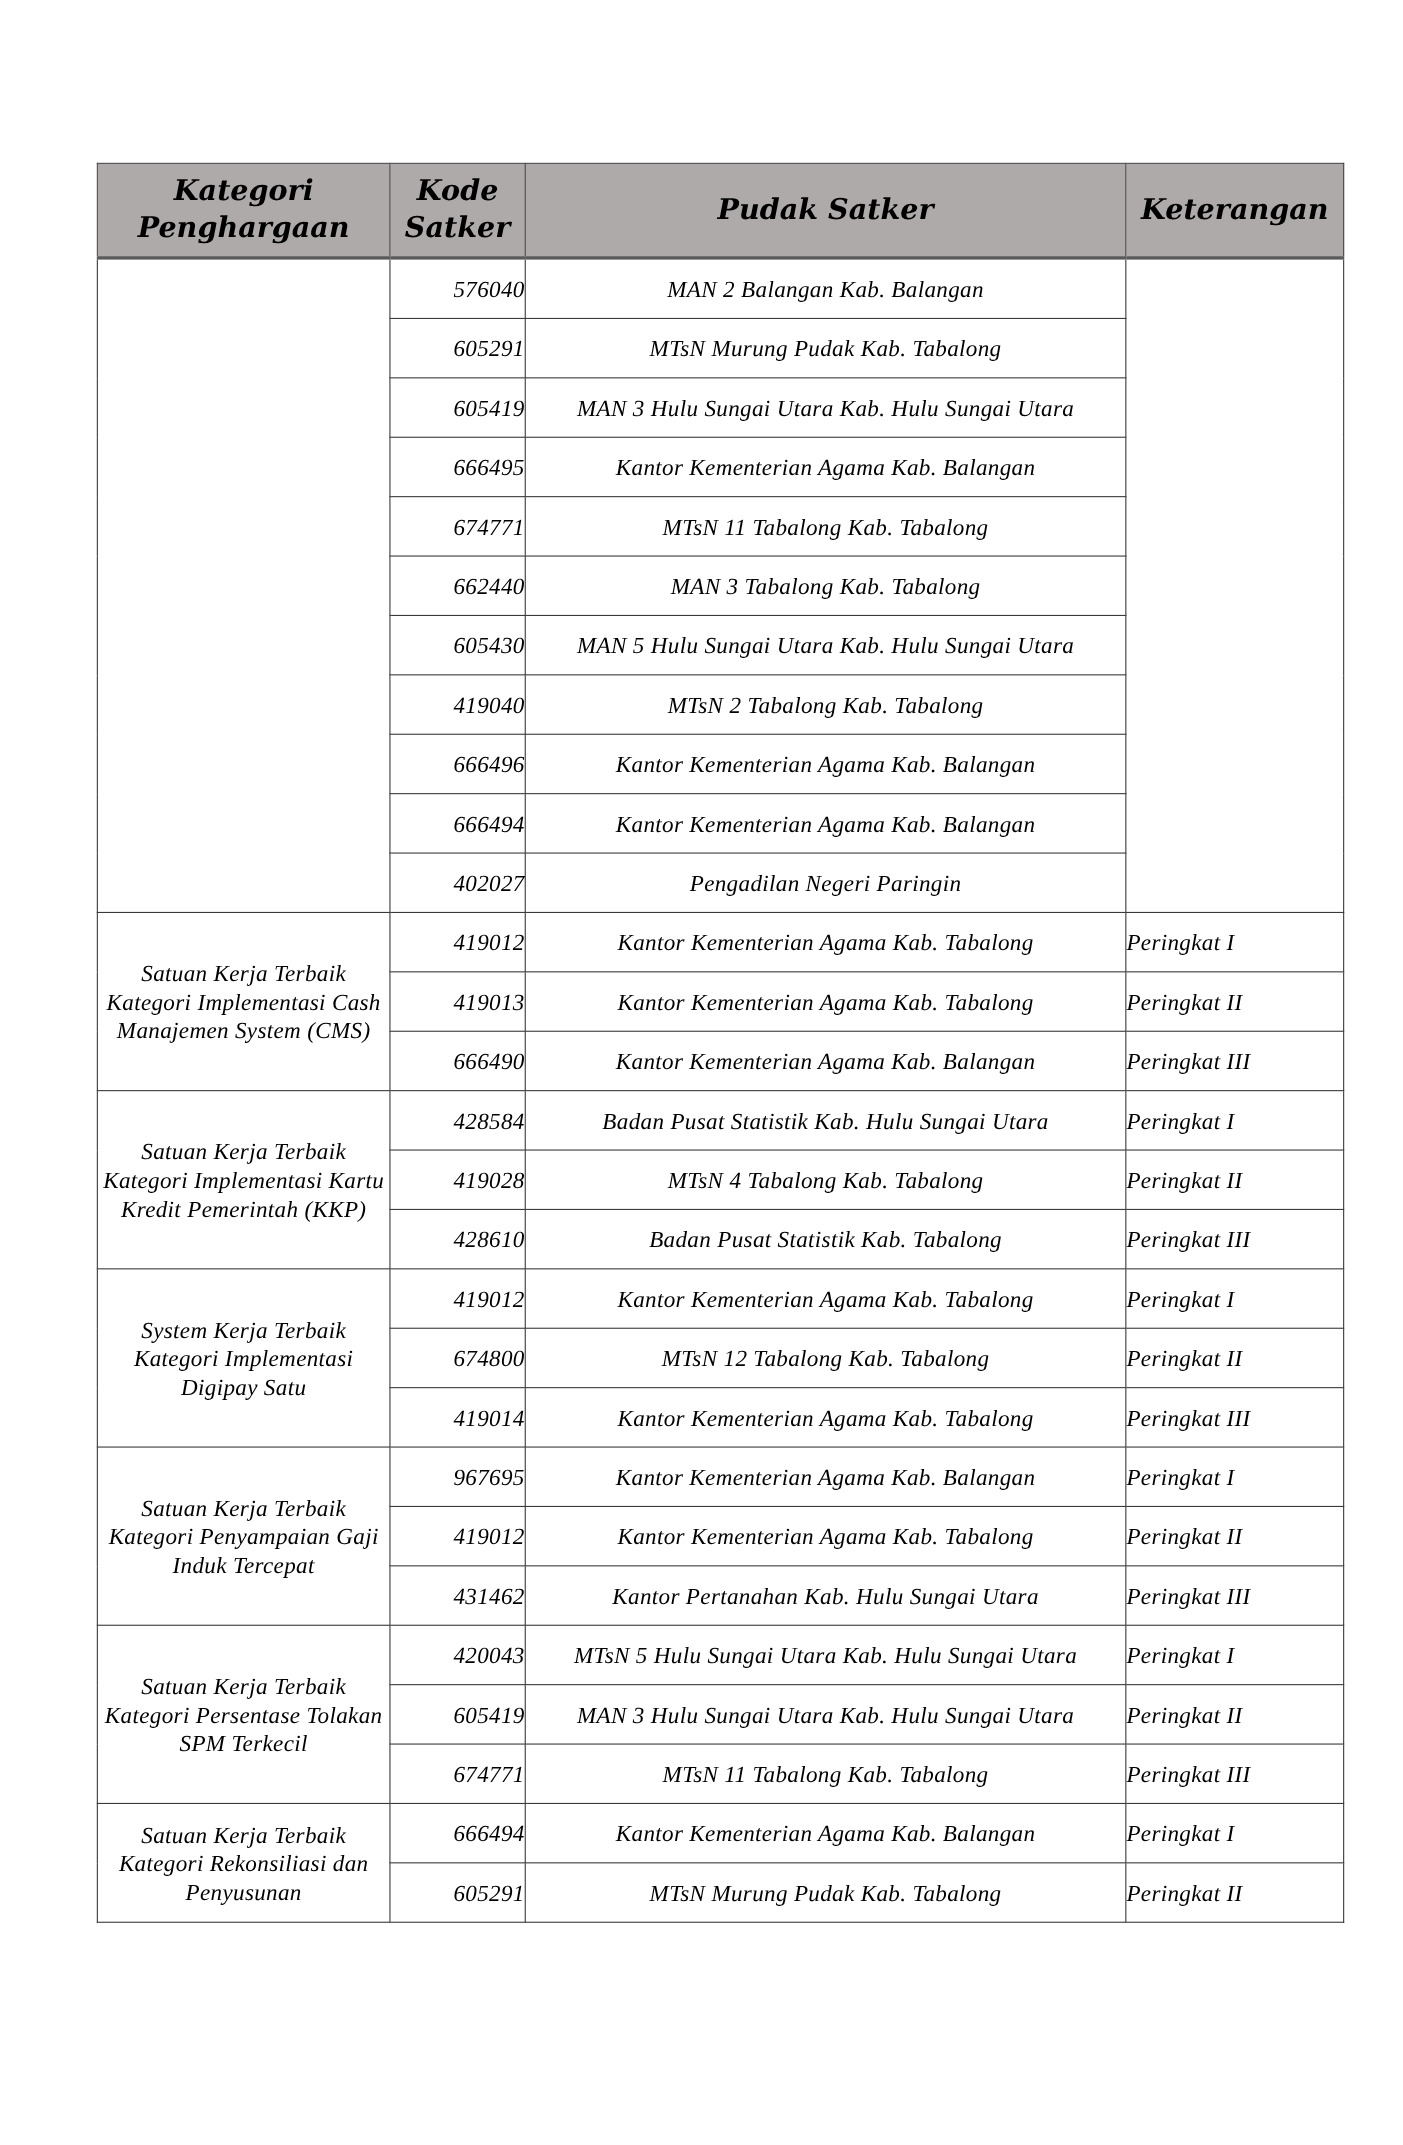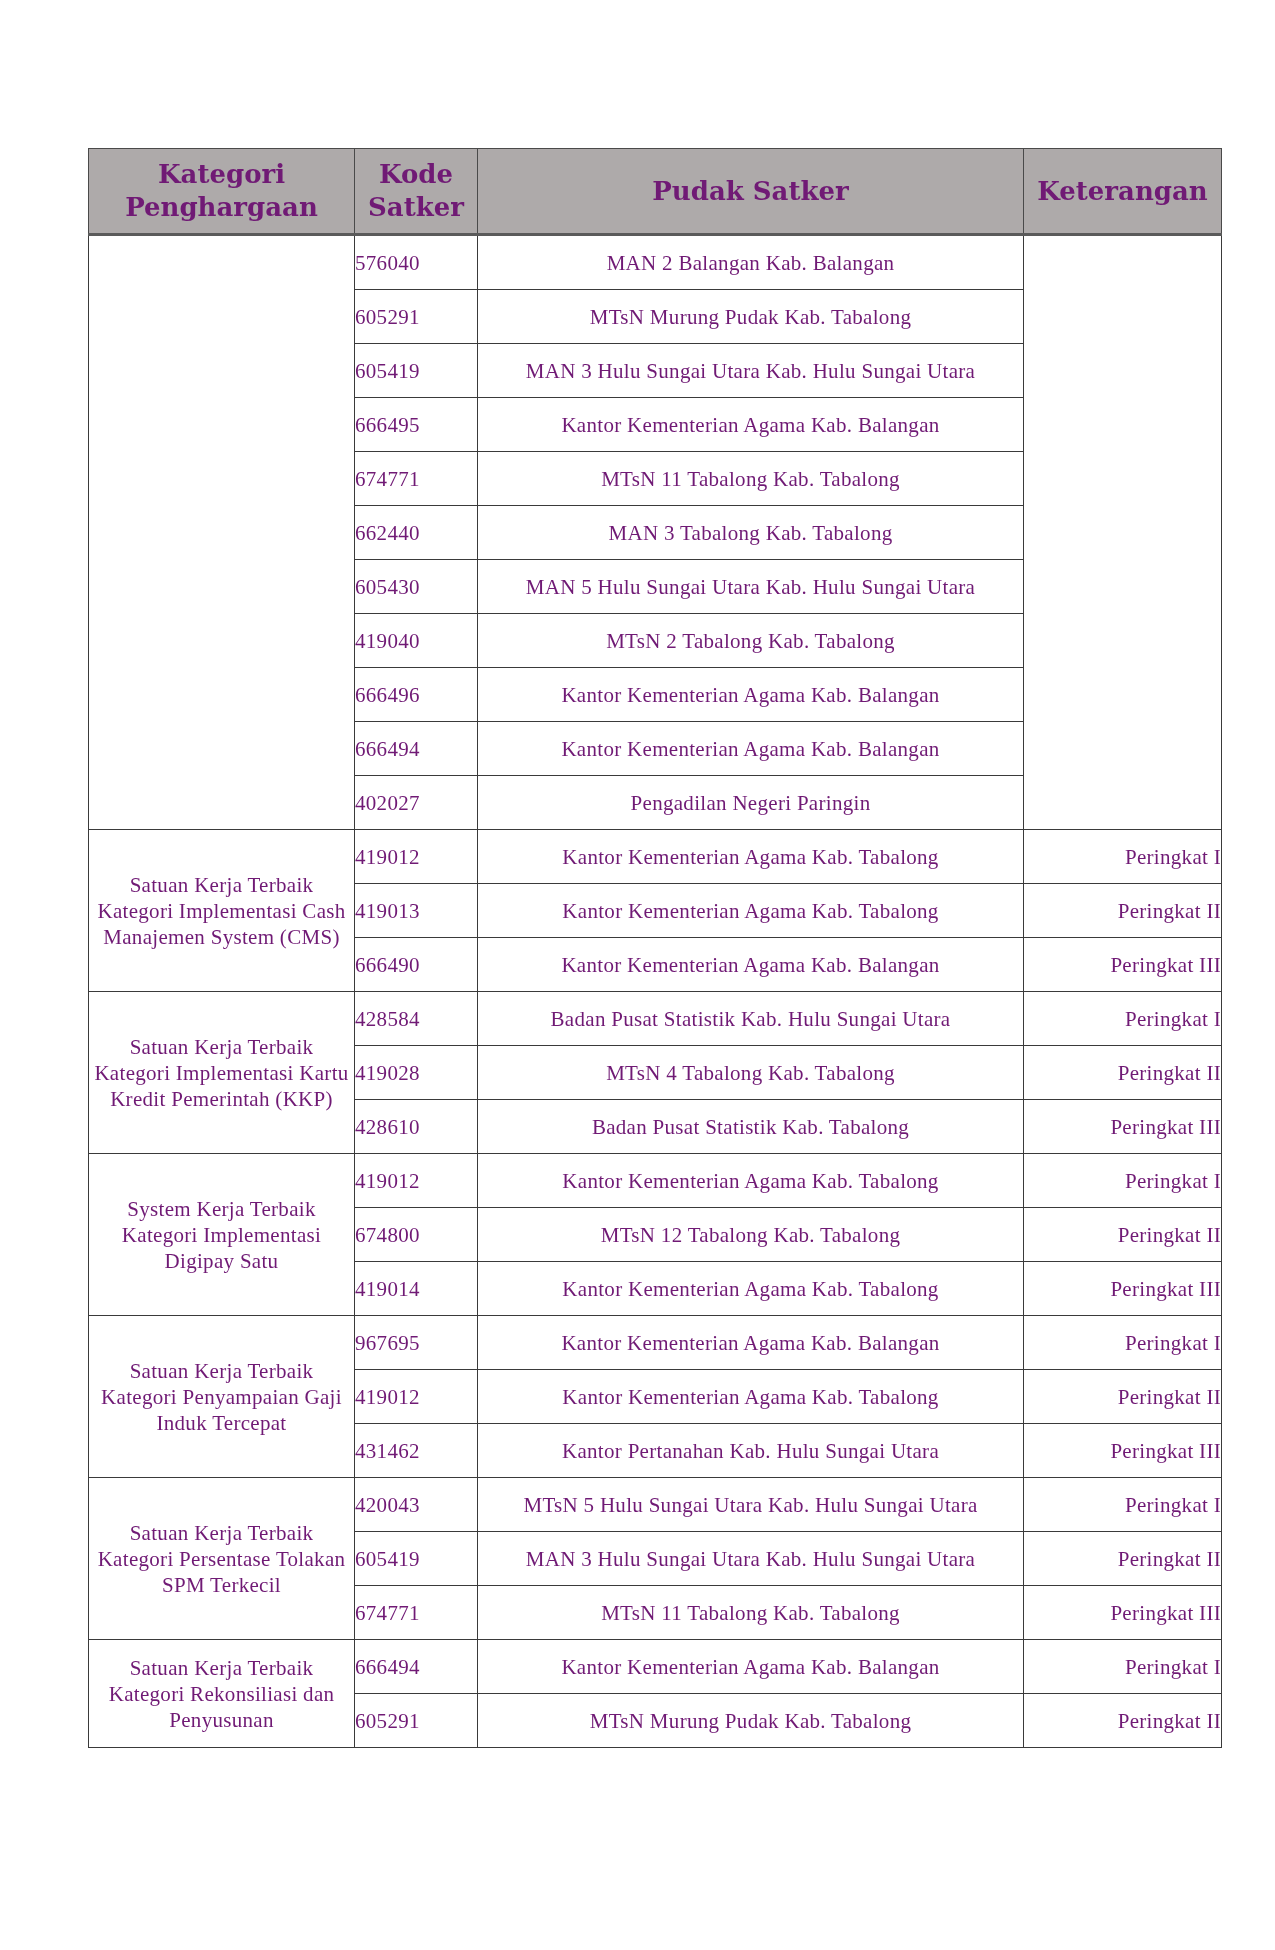--- a/index.html
+++ b/index.html
@@ -5,21 +5,22 @@
   html, body { margin: 0; padding: 0; background: #ffffff; }
   body { width: 1275px; height: 1950px; position: relative; overflow: hidden; }
   table.awards {
     position: absolute;
     left: 88px;
     top: 148px;
     width: 1133px;
     border-collapse: collapse;
     table-layout: fixed;
     font-family: "DejaVu Serif", "Liberation Serif", serif;
-    color: #701a75;
+    color: #000000;
+    font-style: italic;
   }
   table.awards col.c1 { width: 266px; }
   table.awards col.c2 { width: 123px; }
   table.awards col.c3 { width: 546px; }
   table.awards col.c4 { width: 198px; }
   table.awards th {
     background: #aeaaaa;
     height: 84px;
     font-family: "DejaVu Serif", "Liberation Serif", serif;
     font-weight: bold;
@@ -40,23 +41,23 @@
     vertical-align: middle;
     font-family: "Liberation Serif", "DejaVu Serif", serif;
     letter-spacing: 0.3px;
   }
   td.cat {
     text-align: center;
     padding: 0 6px;
     font-size: 21px;
     line-height: 27px;
   }
-  td.kode { text-align: left; }
+  td.kode { text-align: right; }
   td.nama { text-align: center; padding-left: 11px; padding-right: 8px; }
-  td.ket { text-align: right; }
+  td.ket { text-align: left; }
 </style>
 </head>
 <body>
 
 <table class="awards">
   <colgroup>
     <col class="c1">
       <col class="c2">
       <col class="c3">
       <col class="c4">

